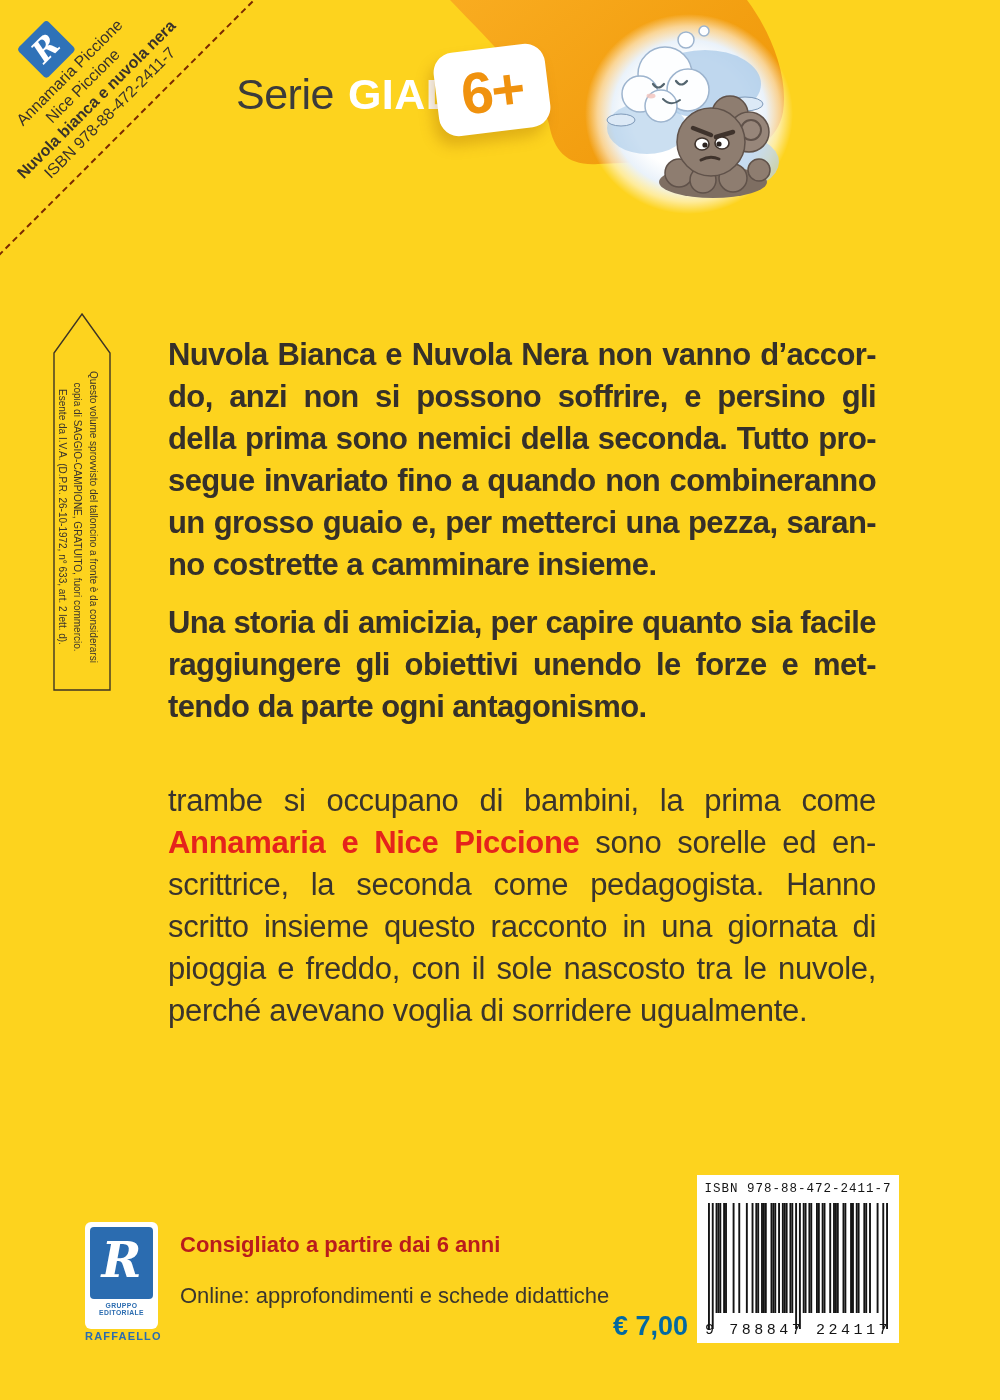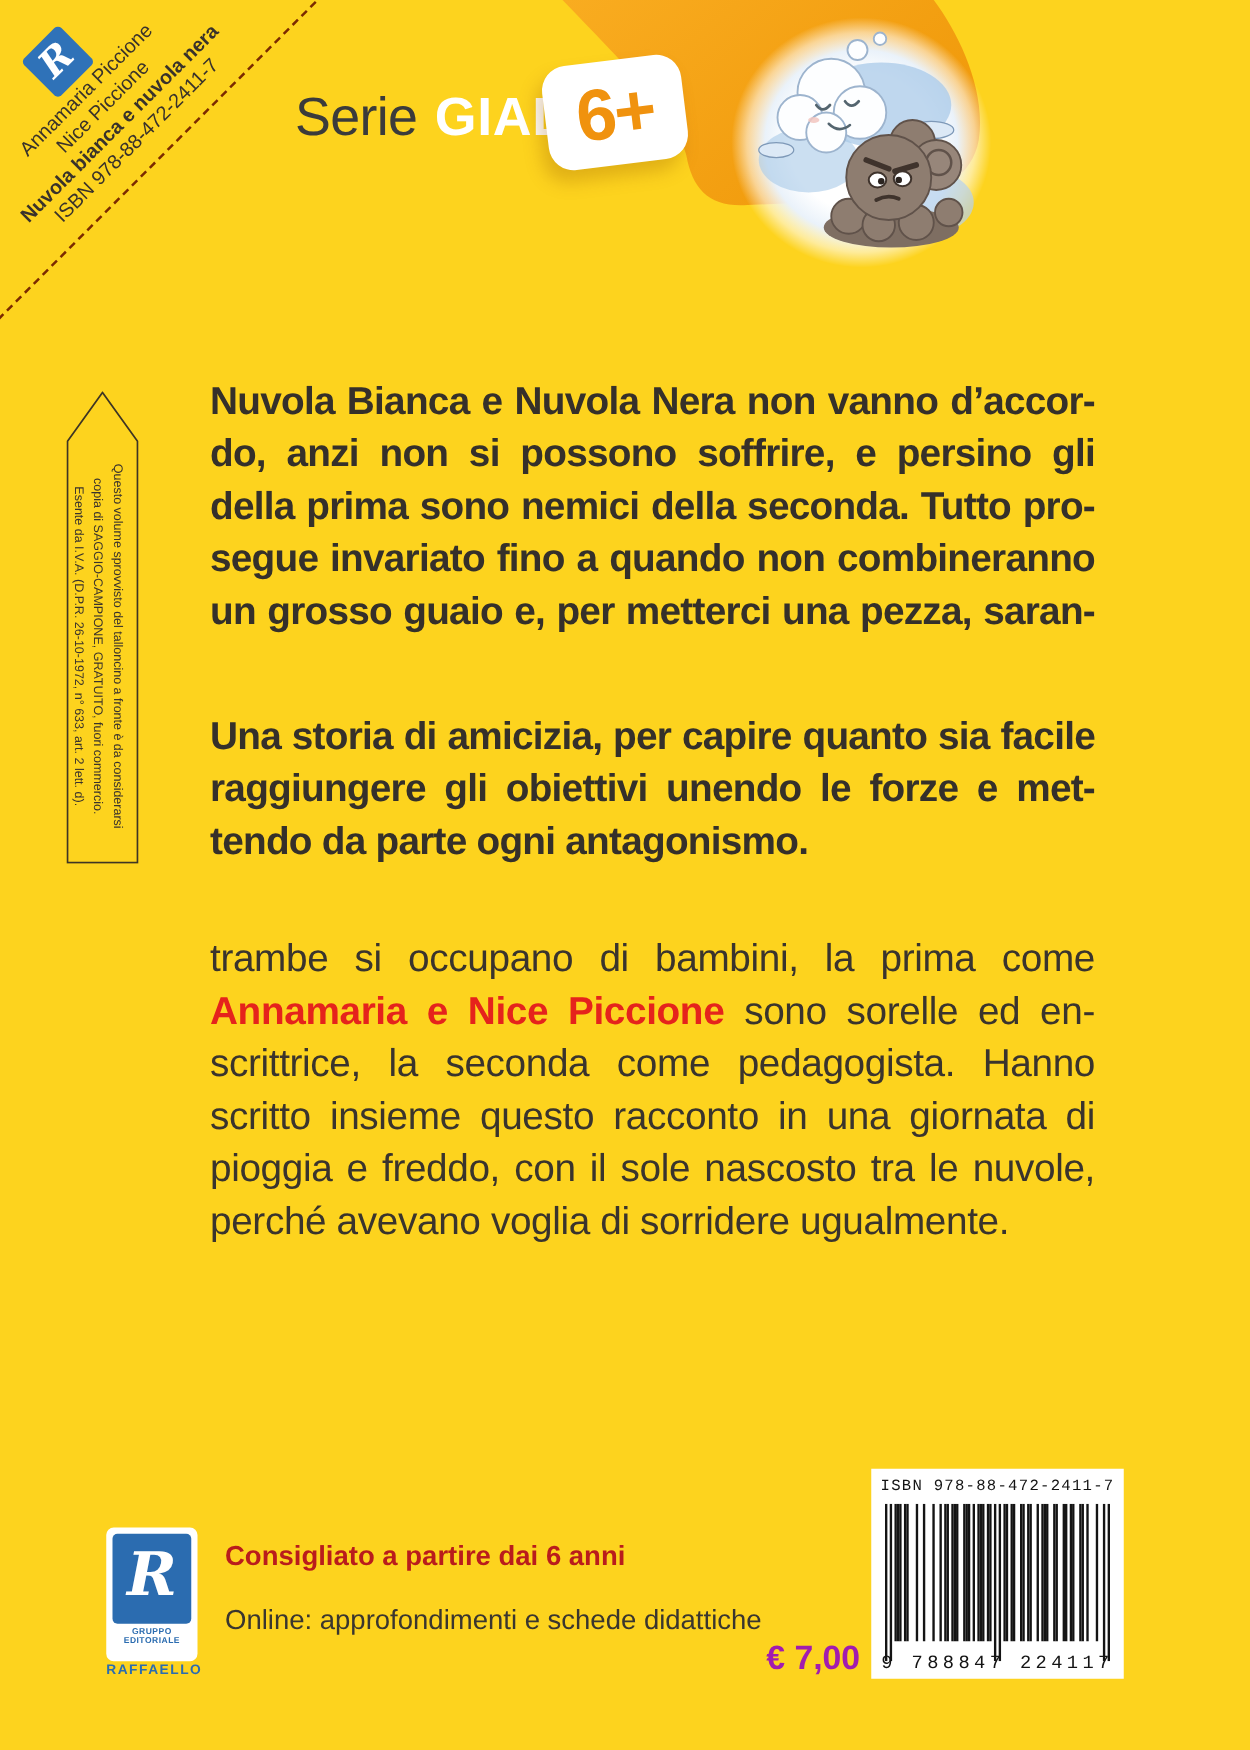--- a/index.html
+++ b/index.html
@@ -31,21 +31,21 @@
   .corner-line{font-size:16px;line-height:19px;color:#39322B;white-space:nowrap;}
   .corner-line.title{font-weight:700;}
 
   
   .tag-svg{position:absolute;left:53px;top:313px;}
   .tag-text{position:absolute;left:101px;top:350px;width:334px;transform:rotate(90deg);
             transform-origin:0 0;text-align:center;font-size:10px;line-height:15.5px;color:#3A332C;}
   .tag-text div{white-space:nowrap;}
 
   
-  .blurb{position:absolute;left:168px;width:708px;}
+  .blurb{position:absolute;left:168px;width:708px;margin-top:34px;}
   #para1{top:300px;} #para2{top:568px;} #para3{top:746px;}
   .jline{height:42px;line-height:42px;overflow:hidden;text-align:justify;font-size:31px;}
   .jline:not(.last)::after{content:"";display:inline-block;width:100%;height:0;}
   .bold .jline{font-weight:700;letter-spacing:-0.6px;color:#35302A;}
   .reg  .jline{font-weight:400;letter-spacing:-0.3px;color:#3A342D;}
   .reg .red{font-weight:700;color:#E5231C;}
 
   
   .logo{position:absolute;left:85px;top:1222px;width:73px;height:107px;background:#fff;border-radius:6px;}
   .logo .blue-sq{position:absolute;left:5px;top:5px;width:63px;height:72px;background:#2B6CB0;border-radius:4px;
@@ -53,21 +53,21 @@
   .logo .blue-sq span{font-family:"DejaVu Serif",serif;font-style:italic;font-weight:700;font-size:48px;color:#fff;
                       transform:translateY(-3px);}
   .logo .small{position:absolute;left:0;right:0;top:80px;text-align:center;font-size:6.8px;font-weight:700;
                color:#2B6CB0;letter-spacing:0.4px;}
   .logo .big{position:absolute;left:0;right:0;top:88px;text-align:center;font-size:11px;font-weight:700;
              color:#2B6CB0;letter-spacing:1.2px;margin-top:20px;}
 
   .rec-text{position:absolute;left:180px;top:1232px;font-size:22px;font-weight:700;color:#b91c1c;}
   .online-text{position:absolute;left:180px;top:1283px;font-size:22px;font-weight:400;color:#3A362F;}
   .site-text{position:absolute;left:180px;top:1306px;font-size:22px;font-weight:700;color:#33302B;}
-  .price{position:absolute;left:613px;top:1311px;font-size:27px;font-weight:700;color:#a21caf;}
+  .price{position:absolute;left:613px;top:1311px;font-size:27px;font-weight:700;color:#0369a1;}
 
   .barcode-box{position:absolute;left:697px;top:1175px;width:202px;height:168px;background:#fff;}
   .barcode-head{position:absolute;left:0;right:0;top:7px;text-align:center;
                 font-family:"Liberation Mono",monospace;font-size:12.5px;letter-spacing:1px;color:#141414;}
   .bars-wrap{position:absolute;left:11px;top:28px;width:180px;height:126px;}
   .barcode-digits{position:absolute;left:8px;right:8px;bottom:4px;display:flex;justify-content:space-between;
                   font-family:"Liberation Mono",monospace;font-size:15px;letter-spacing:3.5px;color:#141414;}
 </style>
 </head>
 <body>
@@ -161,20 +161,21 @@
     <div>copia di SAGGIO-CAMPIONE, GRATUITO, fuori commercio.</div>
     <div>Esente da I.V.A. (D.P.R. 26-10-1972, n° 633, art. 2 lett. d).</div>
   </div>
 
   <div id="para1" class="blurb bold">
       <div class="jline">Nuvola Bianca e Nuvola Nera non vanno d’accor-</div>
       <div class="jline">do, anzi non si possono soffrire, e persino gli amici</div>
       <div class="jline">della prima sono nemici della seconda. Tutto pro-</div>
       <div class="jline">segue invariato fino a quando non combineranno</div>
       <div class="jline">un grosso guaio e, per metterci una pezza, saran-</div>
+      <div class="jline last">no costrette a camminare insieme.</div>
     </div>
   <div id="para2" class="blurb bold">
       <div class="jline">Una storia di amicizia, per capire quanto sia facile</div>
       <div class="jline">raggiungere gli obiettivi unendo le forze e met-</div>
       <div class="jline last">tendo da parte ogni antagonismo.</div>
     </div>
   <div id="para3" class="blurb reg">
       <div class="jline">trambe si occupano di bambini, la prima come</div>
       <div class="jline"><span class="red">Annamaria e Nice Piccione</span> sono sorelle ed en-</div>
       <div class="jline">scrittrice, la seconda come pedagogista. Hanno</div>

